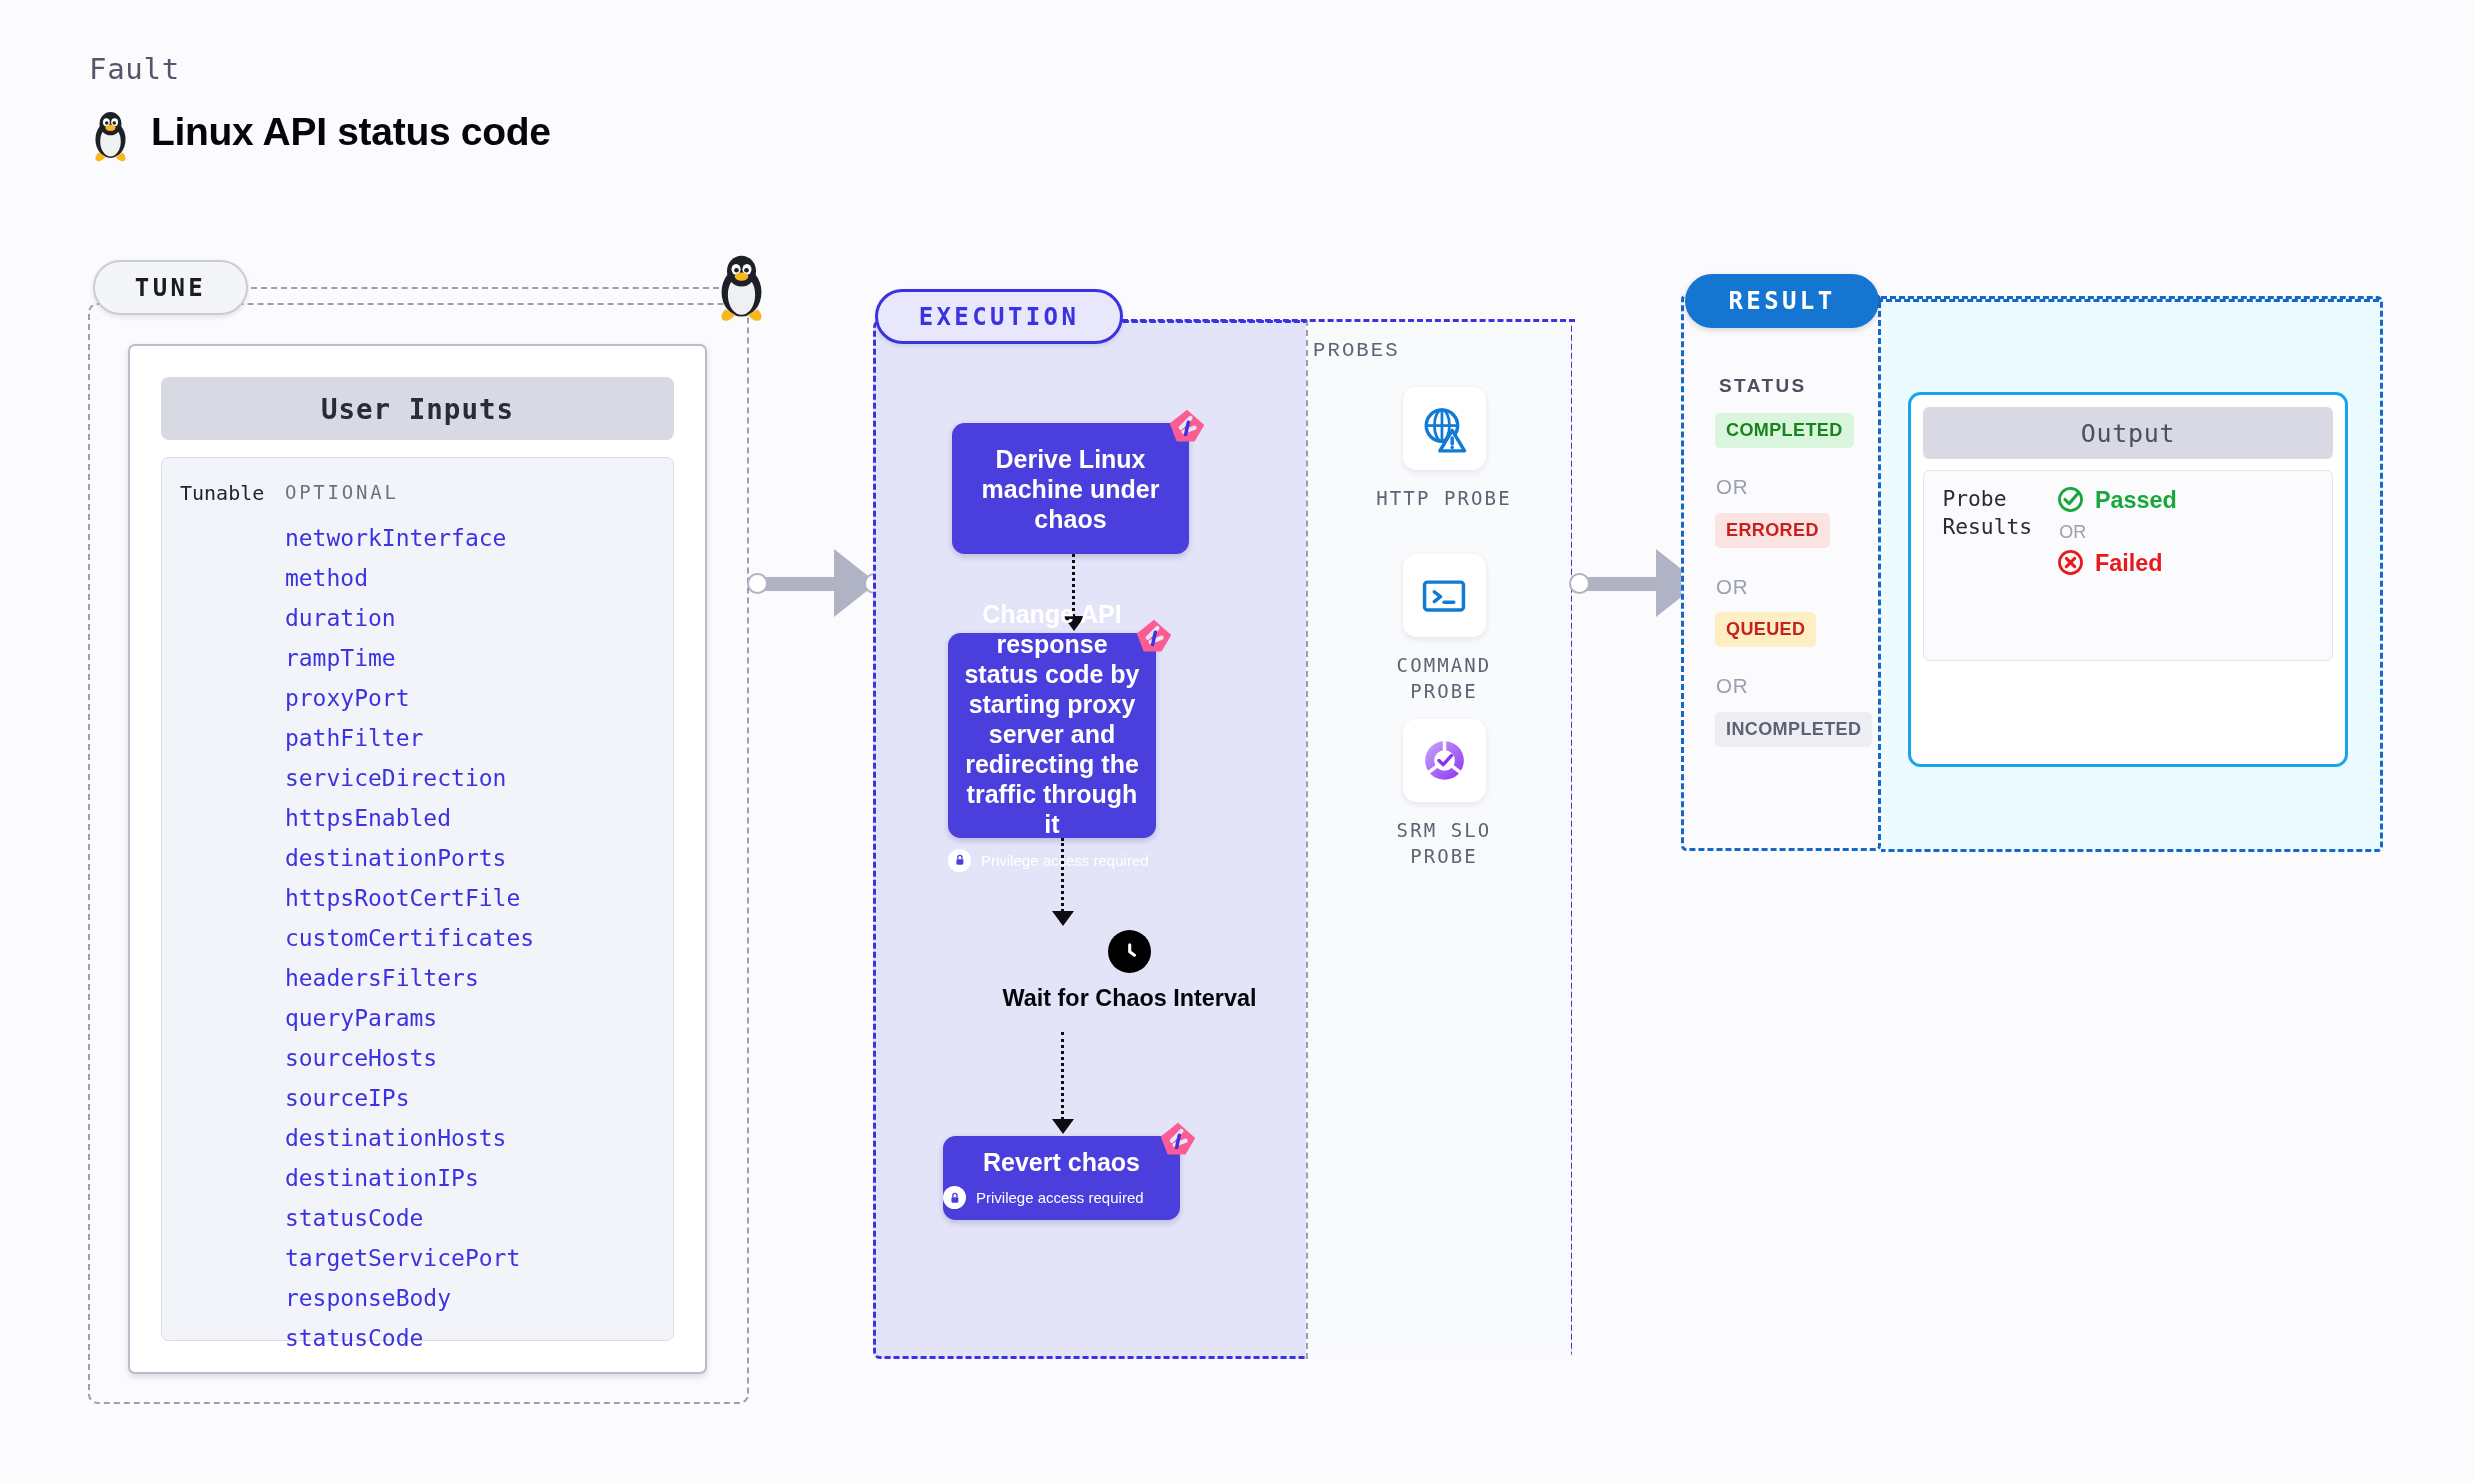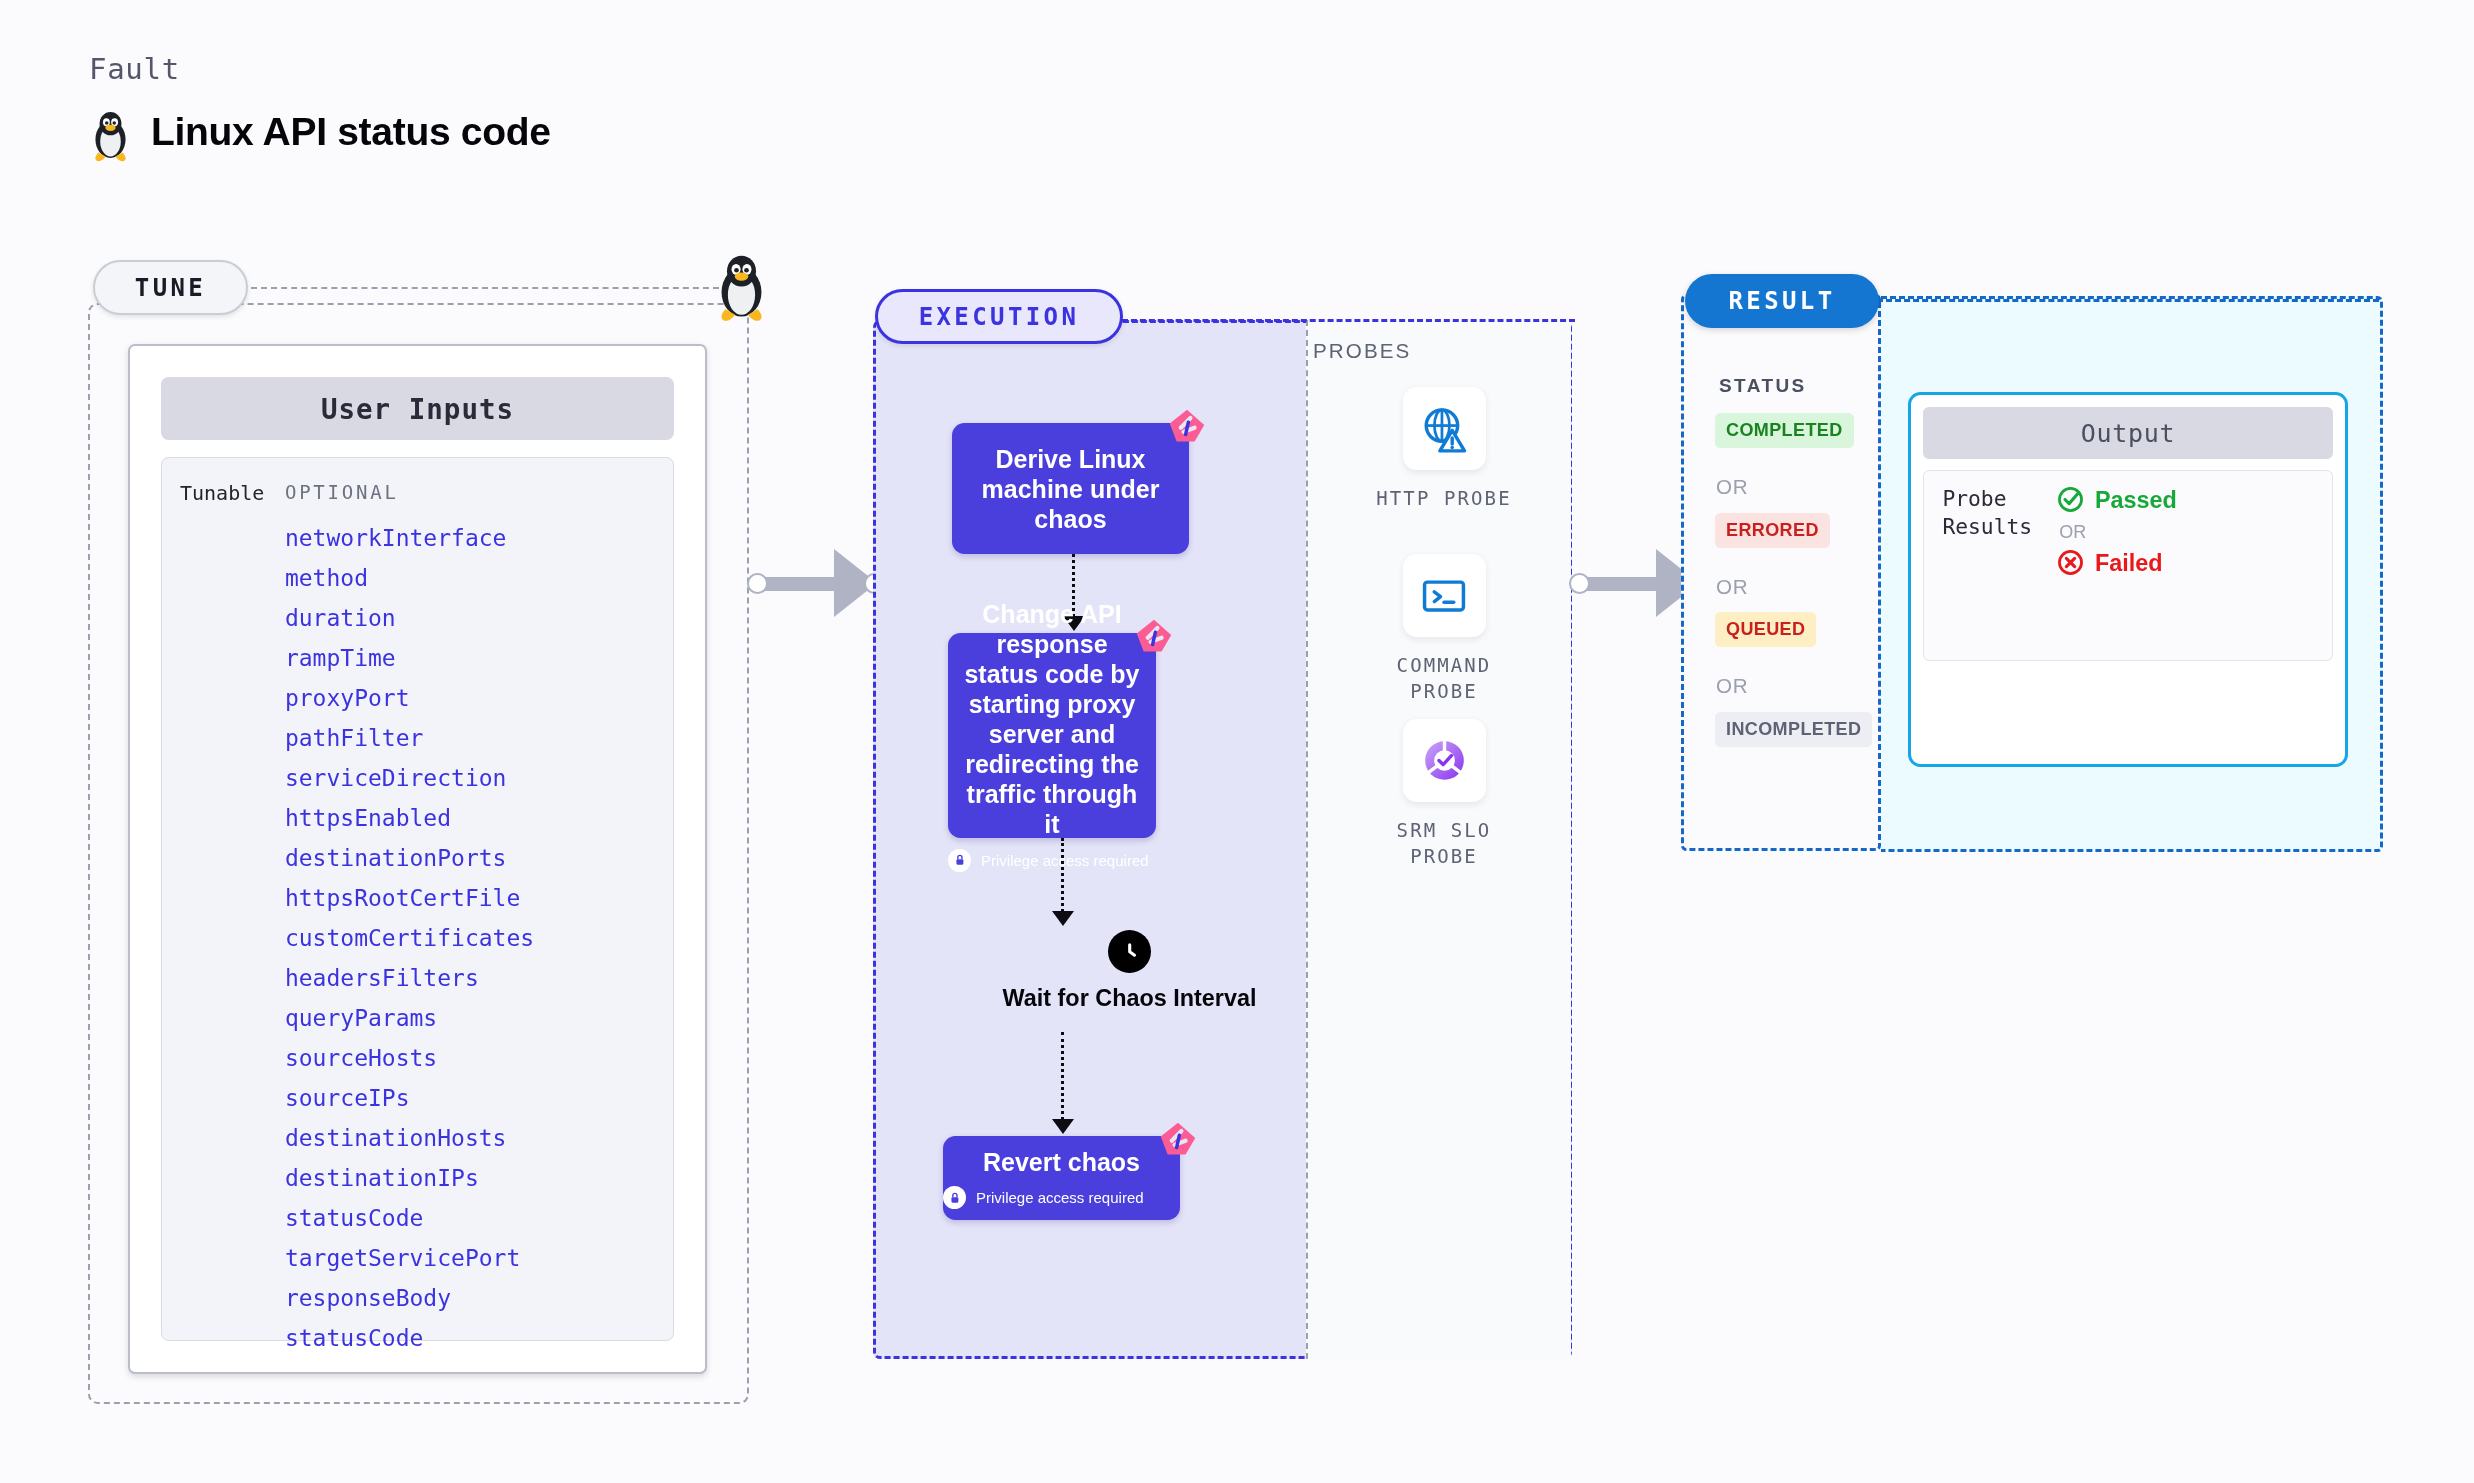--- a/index.html
+++ b/index.html
@@ -158,21 +158,21 @@
 
   
   #probes-panel {
     position: absolute; left: 1306px; top: 320px;
     width: 265px; height: 1039px;
     border-left: 2.1px dashed #9aa0ae;
     background: #f9fafc;
   }
   #probes-label {
     position: absolute; left: 1313px; top: 339px;
-    font-family: Liberation Sans, sans-serif;
+    font-family: Liberation Mono, monospace;
     font-size: 20.6px; color: #5d6374; letter-spacing: 2.1px;
   }
   .probe-item {
     position: absolute; left: 1375px; width: 138px;
     display: flex; flex-direction: column; align-items: center;
   }
   .probe-icon-box {
     width: 83px; height: 83px; background: #ffffff;
     border-radius: 13.8px;
     box-shadow: 0 2.1px 6.9px rgba(30,40,80,.09);

